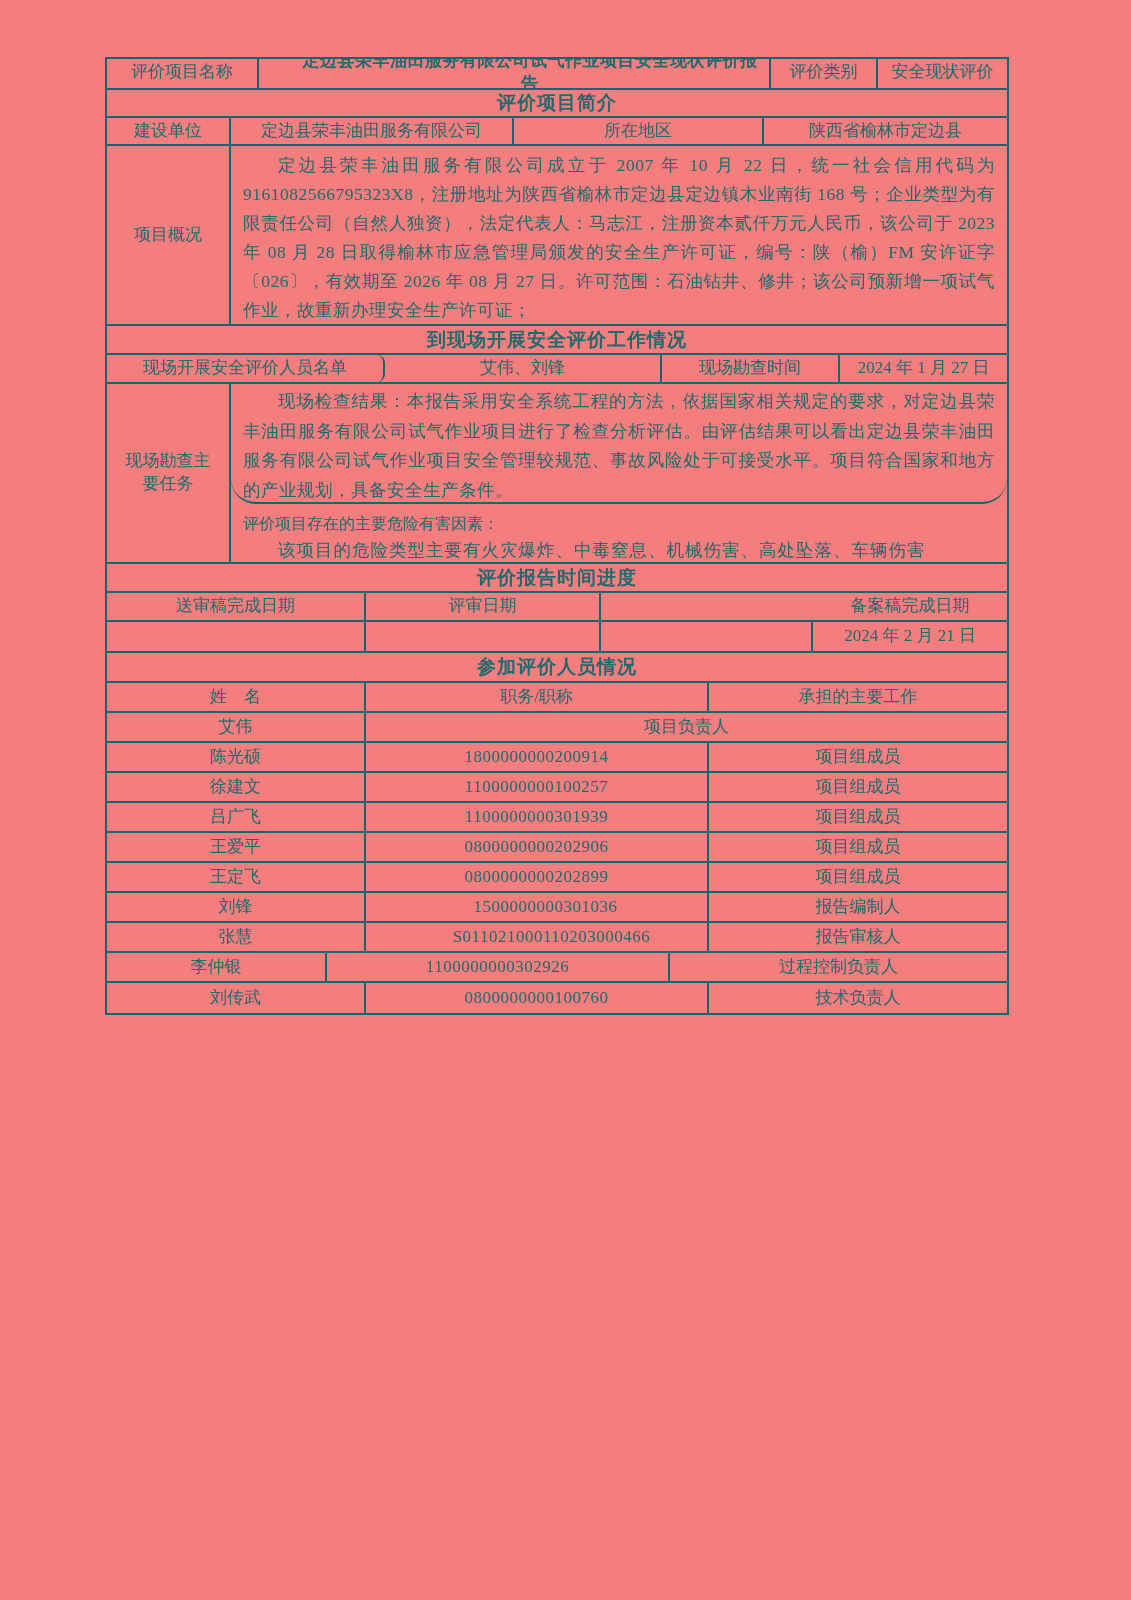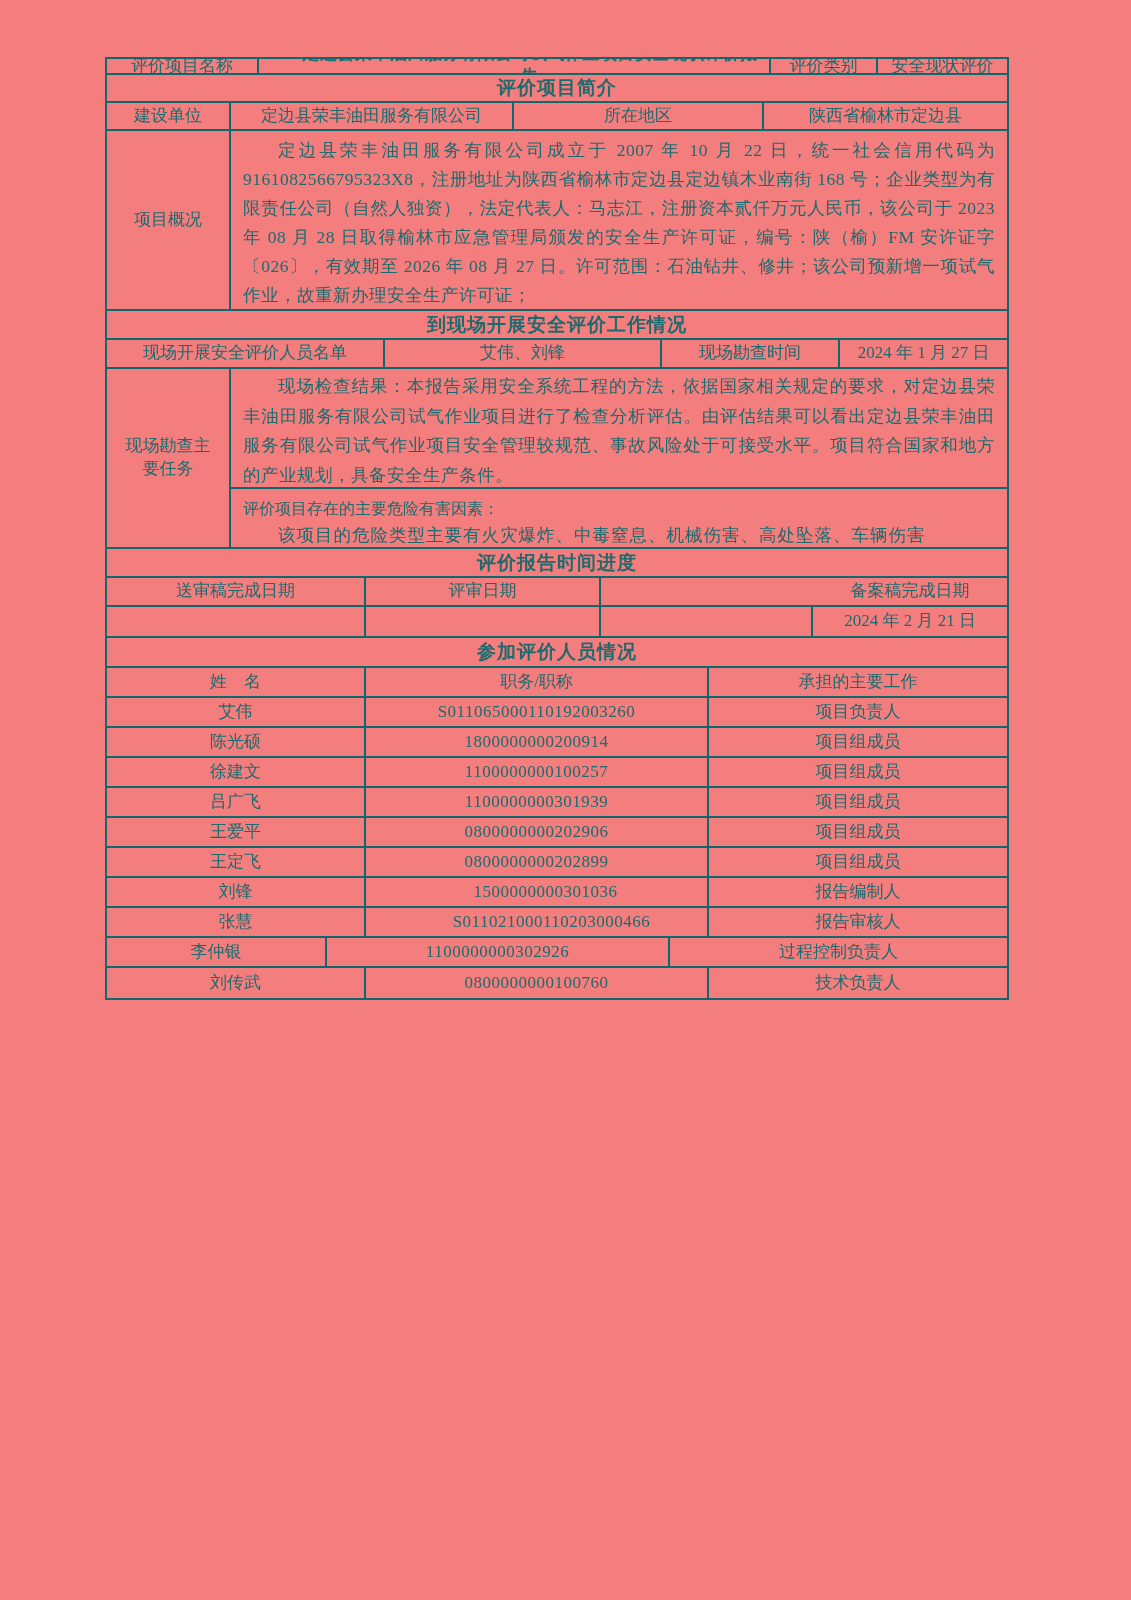--- a/index.html
+++ b/index.html
@@ -43,22 +43,22 @@
     font-size:17.5px;
     line-height:29px;
     letter-spacing:0.5px;
   }
   .bold{font-weight:bold;letter-spacing:0.5px;}
   .stack{display:flex;flex-direction:column;padding:0;align-items:stretch;justify-content:flex-start;}
   .stack .sub{border-bottom:2px solid #0e686d;box-sizing:border-box;}
   .stack .sub:last-child{border-bottom:none;}
   .hazard-line1{display:block;text-align:left;text-indent:0;padding:6px 12px 0 12px;font-size:16px;line-height:27px;}
   .hazard-line2{display:block;text-align:left;text-indent:2em;padding:0 12px 4px 12px;font-size:17.5px;line-height:27px;letter-spacing:1px;}
-  .h27{height:16px;} .h28{height:28px;} .h29{height:29px;} .h30{height:30px;} .h31{height:31px;}
-  .h120{height:120px;} .h60{height:60px;} .h180{height:180px;}
+  .h27{height:31px;font-family:Liberation Mono, monospace;} .h28{height:28px;} .h29{height:29px;} .h30{height:30px;} .h31{height:31px;}
+  .h120{height:120px;border-radius:25px;} .h60{height:60px;} .h180{height:180px;}
   .mono-num{letter-spacing:0.5px;}
 </style>
 </head>
 <body>
 
 <div class="doc-table">
 
   <div class="row h27">
     <div class="c" style="width:152px;">评价项目名称</div>
     <div class="c bold" style="width:512px;padding-left:36px;">定边县荣丰油田服务有限公司试气作业项目安全现状评价报告</div>
@@ -76,21 +76,21 @@
   </div>
 
   <div class="row h180">
     <div class="c" style="width:124px;">项目概况</div>
     <div class="c para">定边县荣丰油田服务有限公司成立于 2007 年 10 月 22 日，统一社会信用代码为 9161082566795323X8，注册地址为陕西省榆林市定边县定边镇木业南街 168 号；企业类型为有限责任公司（自然人独资），法定代表人：马志江，注册资本贰仟万元人民币，该公司于 2023 年 08 月 28 日取得榆林市应急管理局颁发的安全生产许可证，编号：陕（榆）FM 安许证字〔026〕，有效期至 2026 年 08 月 27 日。许可范围：石油钻井、修井；该公司预新增一项试气作业，故重新办理安全生产许可证；</div>
   </div>
 
   <div class="section h29">到现场开展安全评价工作情况</div>
 
   <div class="row h29">
-    <div class="c" style="width:278px;">现场开展安全评价人员名单</div>
+    <div class="c" style="width:278px;border-radius:8px;">现场开展安全评价人员名单</div>
     <div class="c" style="width:277px;">艾伟、刘锋</div>
     <div class="c" style="width:178px;">现场勘查时间</div>
     <div class="c">2024 年 1 月 27 日</div>
   </div>
 
   <div class="row" style="height:180px;">
     <div class="c" style="width:124px;padding:0 14px;">现场勘查主要任务</div>
     <div class="c stack">
       <div class="sub h120">
         <span class="para" style="line-height:29.5px;padding-top:3px;">现场检查结果：本报告采用安全系统工程的方法，依据国家相关规定的要求，对定边县荣丰油田服务有限公司试气作业项目进行了检查分析评估。由评估结果可以看出定边县荣丰油田服务有限公司试气作业项目安全管理较规范、事故风险处于可接受水平。项目符合国家和地方的产业规划，具备安全生产条件。</span>
@@ -121,21 +121,20 @@
   <div class="section h30">参加评价人员情况</div>
 
   <div class="row h30">
     <div class="c" style="width:259px;">姓　名</div>
     <div class="c" style="width:343px;">职务/职称</div>
     <div class="c">承担的主要工作</div>
   </div>
 
   <div class="row h30">
     <div class="c" style="width:259px;">艾伟</div>
-    <div class="c mono-num" style="width:343px;">S011065000110192003260</div>
     <div class="c">项目负责人</div>
   </div>
   <div class="row h30">
     <div class="c" style="width:259px;">陈光硕</div>
     <div class="c mono-num" style="width:343px;">1800000000200914</div>
     <div class="c">项目组成员</div>
   </div>
   <div class="row h30">
     <div class="c" style="width:259px;">徐建文</div>
     <div class="c mono-num" style="width:343px;">1100000000100257</div>

